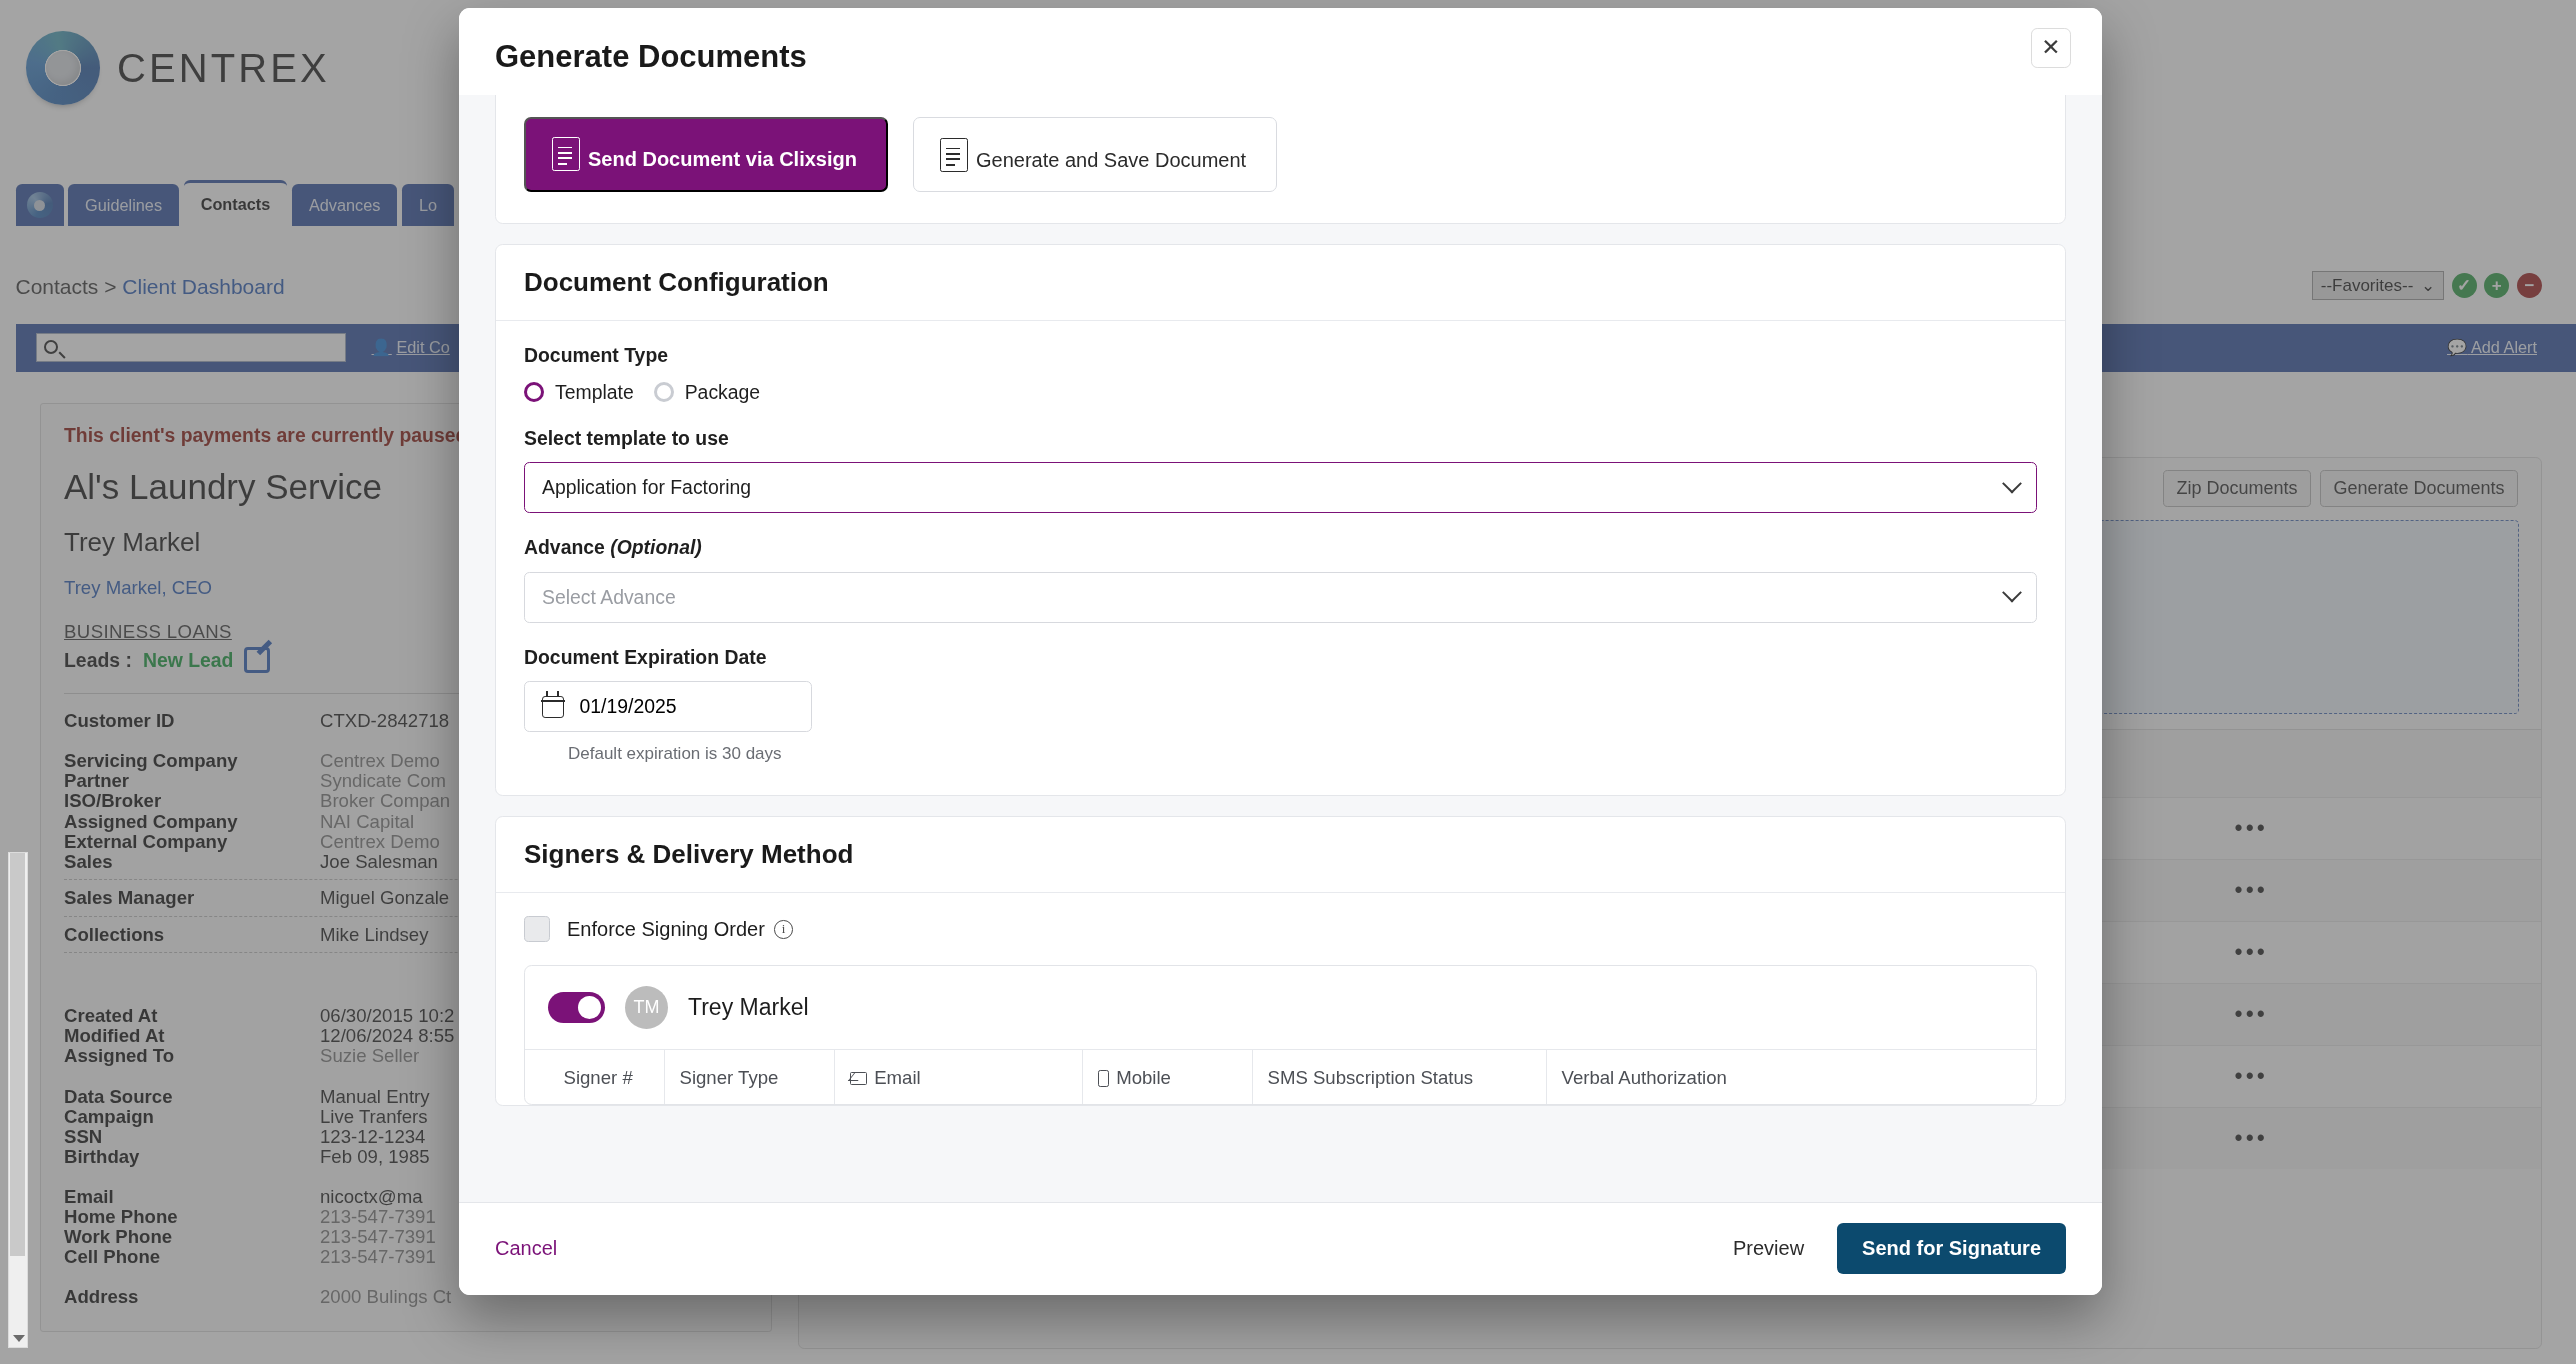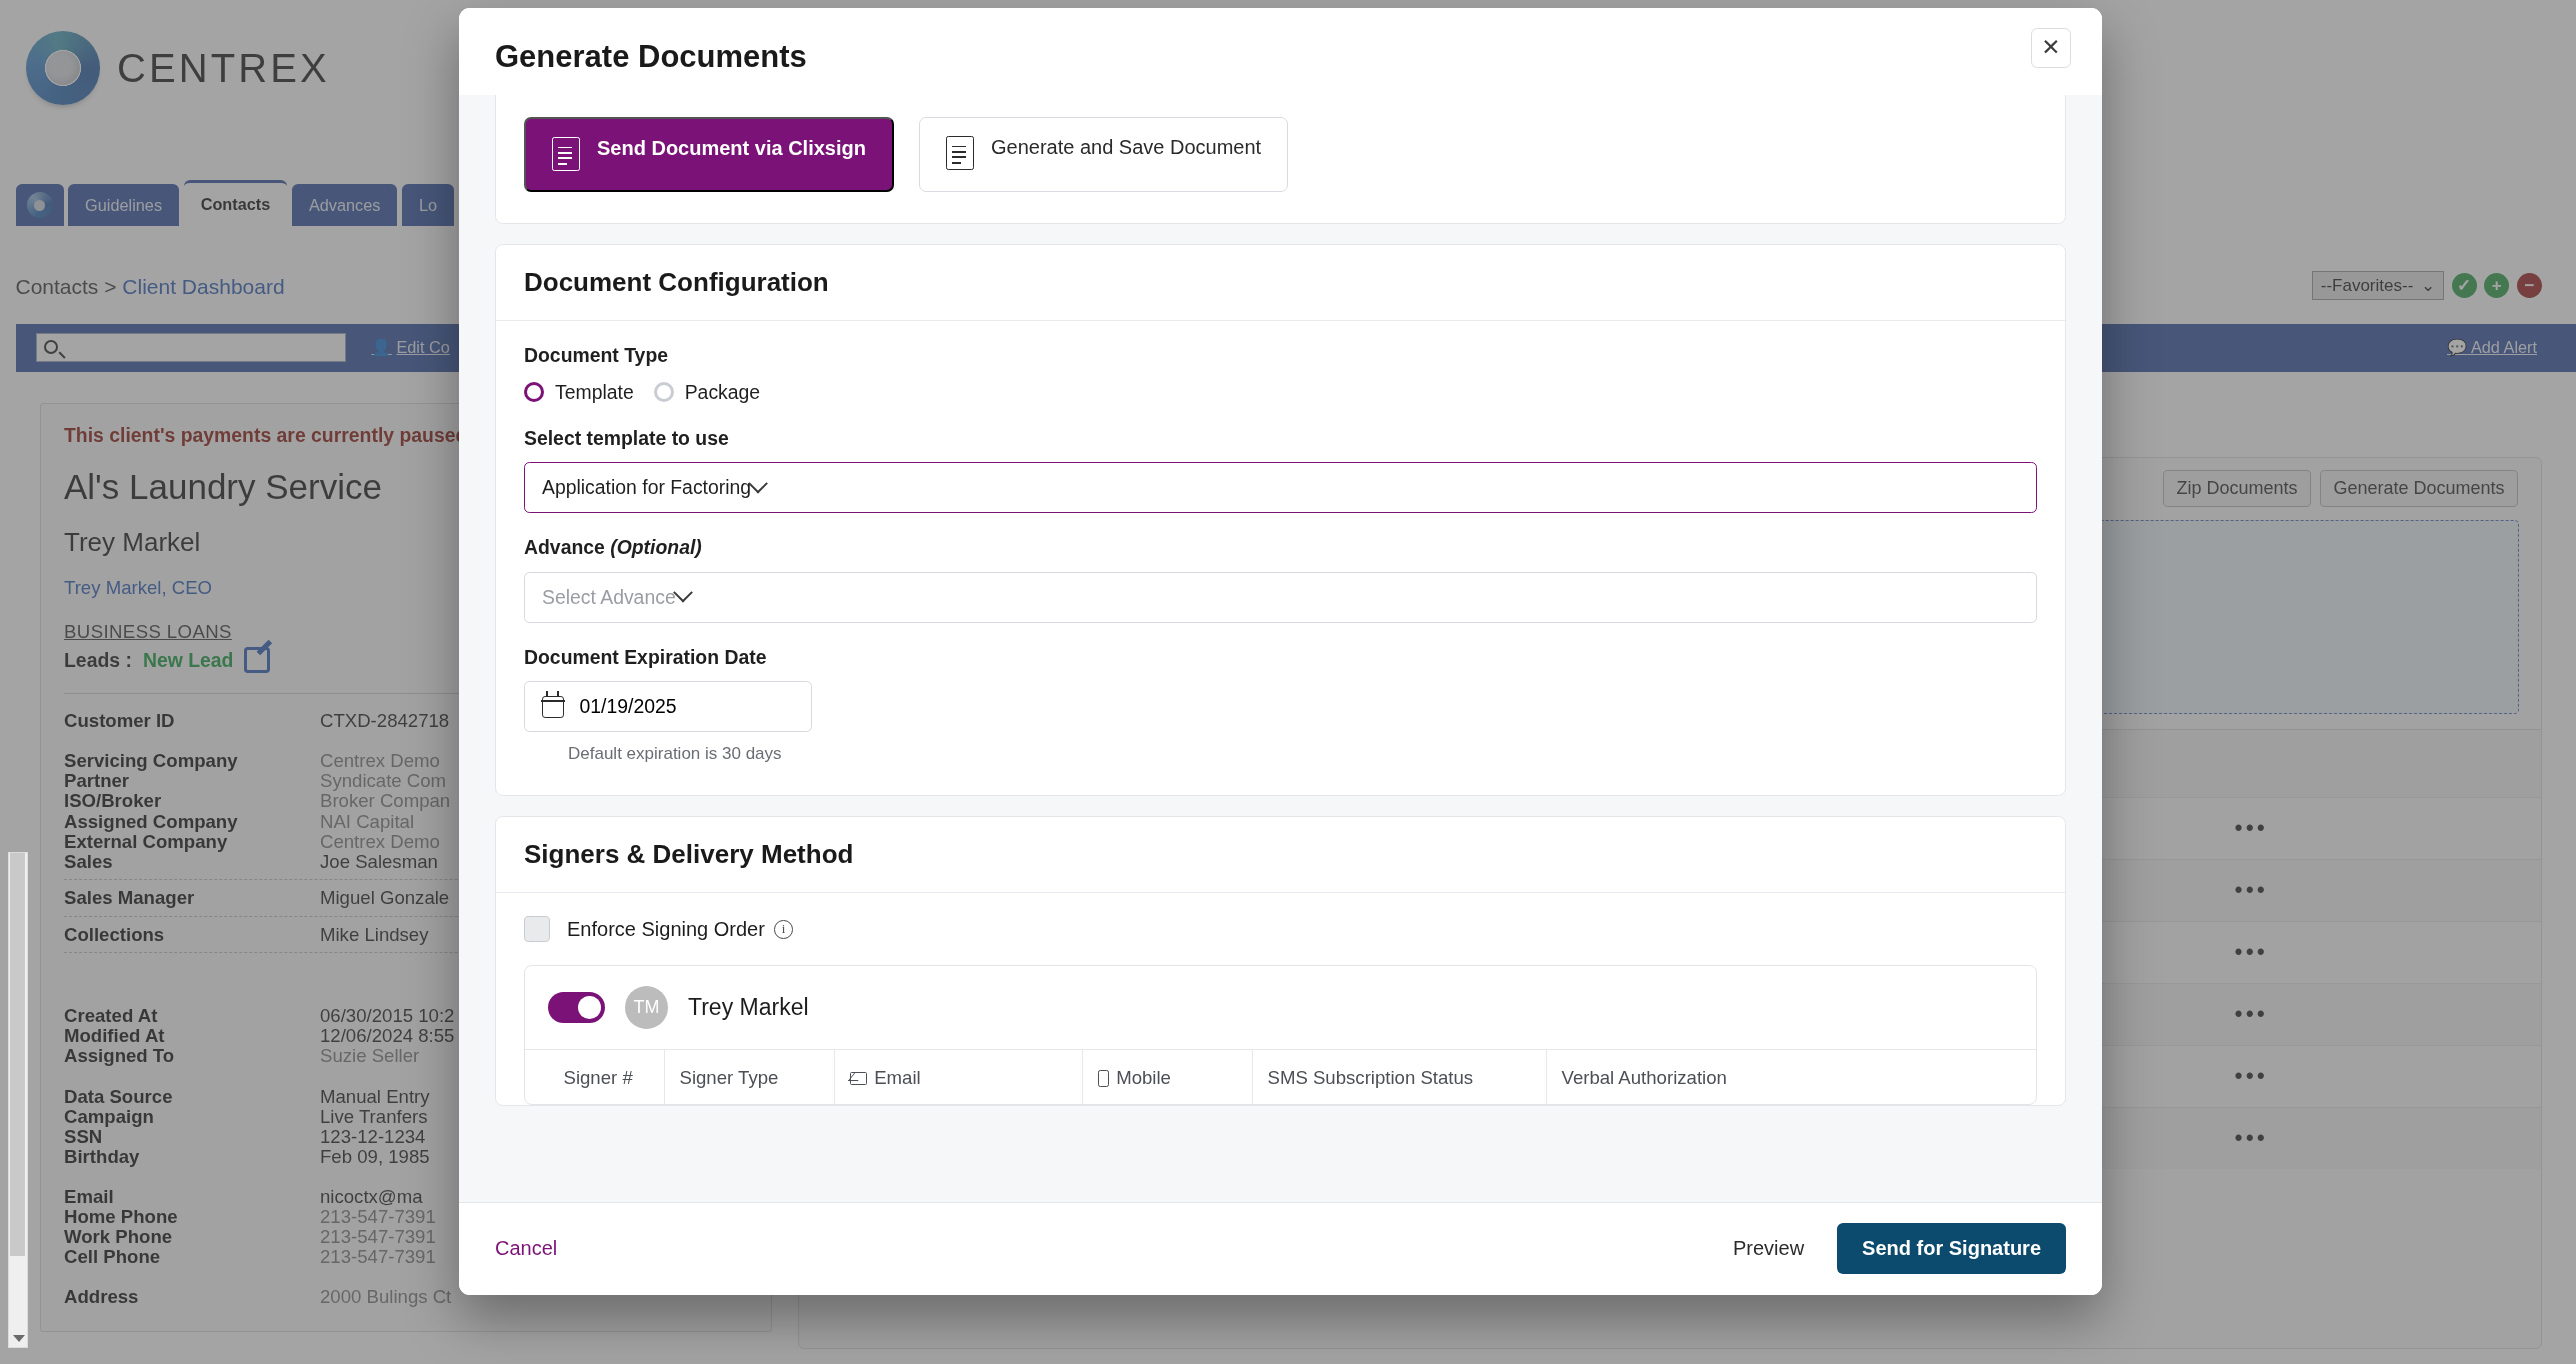--- a/index.html
+++ b/index.html
@@ -210,21 +210,21 @@
   .section-title {
     font-size: 26px; font-weight: bold; color: #1a1a1a;
     padding: 22px 28px; border-bottom: 0.8px solid #e8eaee;
   }
 
   
   .actions-card { margin-top: -36px; }
   .actions-label { font-size: 20px; font-weight: bold; color:#1f1f1f; padding: 17px 28px 0; }
   .actions-row { display: flex; gap: 25px; padding: 17px 28px 31px; }
   .act-btn {
-    display: flex; align-items: flex-start; gap: 17px;
+    display: flex; align-items: flex-end; gap: 8px;
     border-radius: 7px; padding: 18.6px 26px; font-size: 20px; font-weight: bold;
     min-width: 364px;
   }
   .act-primary { background: #7b1278; color: #fff; }
   .act-secondary { background: #fff; color: #2b2b2b; border: 0.8px solid #d9dbe0; font-weight:normal; }
   .doc-glyph { width: 28px; height: 34px; position: relative; flex: none; }
   .doc-glyph .pg {
     position:absolute; inset:0; border: 1.9px solid currentColor; border-radius: 2.3px;
   }
   .doc-glyph .ln {
@@ -235,21 +235,21 @@
   .field-label .opt { font-style: italic; font-weight: bold; }
   .radio-row { display:flex; align-items:center; gap: 20px; margin-top: 14px; }
   .radio { display:flex; align-items:center; gap: 11px; font-size: 19.4px; color:#1f1f1f;}
   .radio .dot {
     width: 20px; height: 20px; border-radius: 50%; border: 3.9px solid #c9ccd2; background:#fff;
   }
   .radio.checked .dot { border-color: #7b1278; }
 
   .select-box {
     height: 51px; border: 0.8px solid #d7d9de; border-radius: 5.4px; background: #fff;
-    display: flex; align-items: center; justify-content: flex-start;
+    display: flex; align-items: center; justify-content: space-between;
     padding: 0 17px; font-size: 19.4px; color: #1f1f1f; margin-top: 12.4px;
   }
   .select-box.focused { border: 1.5px solid #7b1278; }
   .select-box .ph { color: #9a9da3; }
   .chev { width: 14px; height: 14px; border-right: 2.3px solid #3a3a3a; border-bottom: 2.3px solid #3a3a3a;
           transform: rotate(45deg) translate(-3.1px,-3.1px); }
   .date-box {
     width: 288px; height: 51px; border: 0.8px solid #d7d9de; border-radius: 5.4px; background:#fff;
     display:flex; align-items:center; gap: 15.5px; padding: 0 17px; font-size: 19.4px; margin-top: 12.4px;
   }

